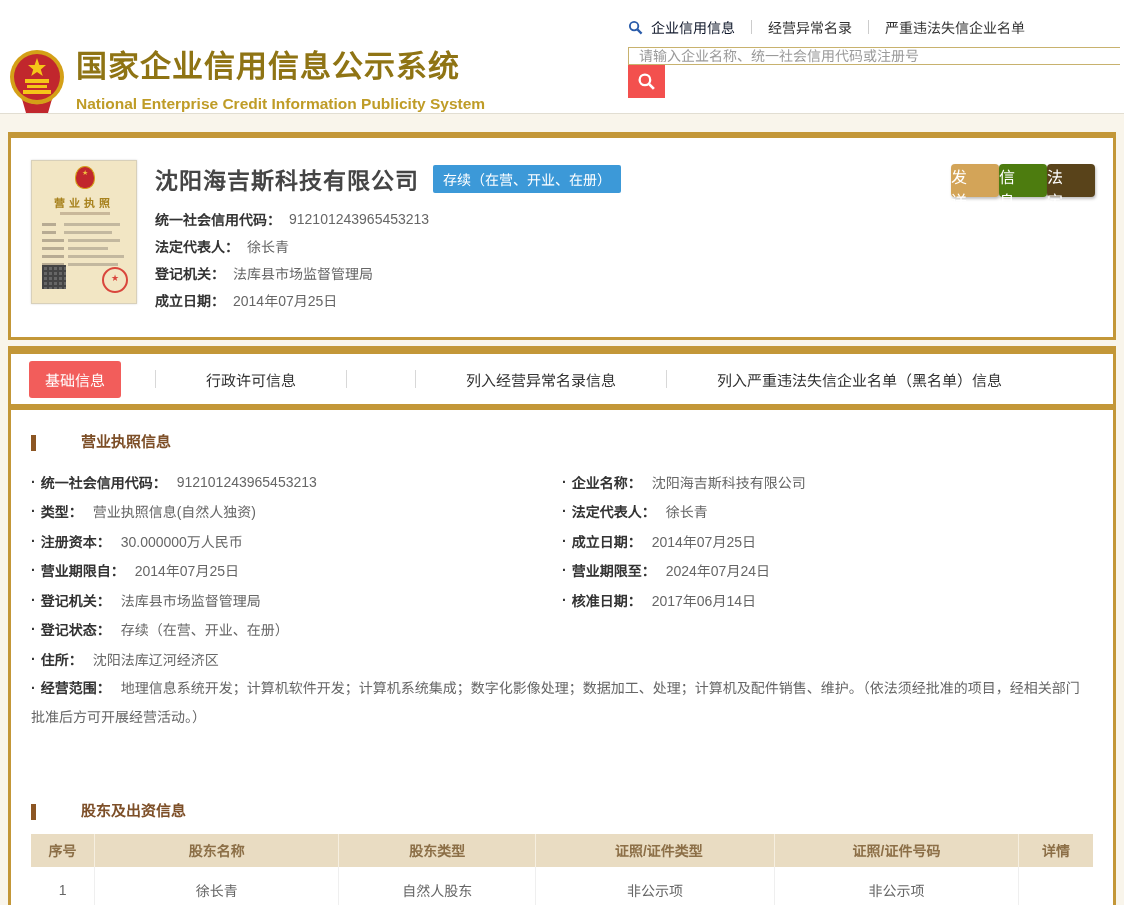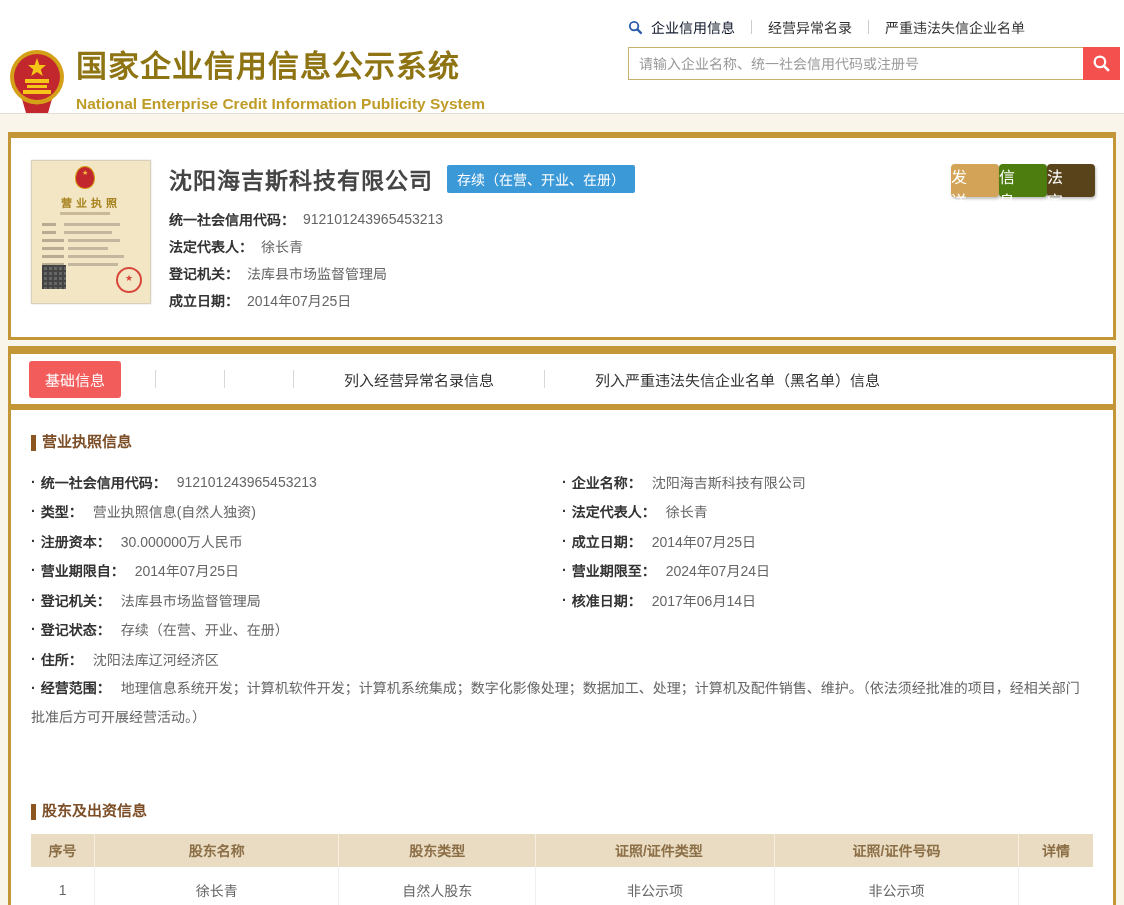--- a/index.html
+++ b/index.html
@@ -12,32 +12,32 @@
   .emblem { width:58px; height:66px; margin:12px 10px 0 8px; flex:none; }
   .titles { margin-top:16px; }
   .title-cn { font-size:31px; font-weight:bold; color:#8f7414; letter-spacing:1px; line-height:36px; }
   .title-en { font-size:15.5px; font-weight:bold; color:#bf9c27; margin-top:10px; }
   .search-area { position:absolute; left:628px; top:16px; width:492px; }
   .search-tabs { display:flex; align-items:center; font-size:14px; height:22px; }
   .search-tabs .mag-blue { width:15px; height:15px; margin-right:6px; flex:none; }
   .stab { color:#333; text-decoration:none; cursor:pointer; padding:0 2px; }
   .stab.active { color:#0f172a; }
   .stab-sep { width:1px; height:14px; background:#ccc; margin:0 14px; }
-  .search-row { display:flex; margin-top:9px; }
+  .search-row { display:flex; margin-top:9px;flex-direction:column; }
   .search-input { flex:1; height:33px; border:1px solid #c8b26e; border-right:none;
     padding:0 10px; font-size:14px; color:#333; outline:none; }
   .search-input::placeholder { color:#9a9a9a; }
   .search-btn { width:37px; height:33px; background:#f3504e; border:none; cursor:pointer;
     display:flex; align-items:center; justify-content:center; }
 
   
   .card { margin:0 8px; background:#fff; border:3px solid #c39738; }
   .company-card { margin-top:18px; border-top-width:6px; padding:22px 20px 24px 20px;
     display:flex; }
-  .license-thumb { width:120px; height:144px; background:#f2e6c4; border:1px solid #d8d0ba;
+  .license-thumb { width:106px; height:144px; background:#f2e6c4; border:1px solid #d8d0ba;
     position:relative; flex:none; box-shadow:0 0 2px rgba(0,0,0,.15); overflow:hidden; }
   .lic-emblem { position:absolute; left:43px; top:5px; width:20px; height:23px;
     background:#c1272d; border-radius:50% 50% 45% 45%; border:1px solid #d4a017; }
   .lic-emblem:after { content:"★"; color:#f0c040; font-size:7px; position:absolute; left:6px; top:2px; }
   .lic-title { position:absolute; top:33px; width:100%; text-align:center;
     color:#a8821e; font-weight:bold; font-size:11px; letter-spacing:4px; }
   .lic-subline { position:absolute; top:51px; left:28px; width:50px; height:3px; background:#c9b89a; }
   .lic-row { position:absolute; left:10px; height:3px; background:#b7ab93; }
   .lic-row.v { background:#c3b89f; }
   .lic-qr { position:absolute; left:10px; bottom:14px; width:24px; height:24px;
@@ -67,21 +67,21 @@
   
   .tabs-card { margin-top:6px; border-top-width:8px; border-bottom-width:3px;
     height:61px; display:flex; align-items:center; padding:0 18px; }
   .tab { font-size:15px; color:#333; cursor:pointer; padding:8px 16px; white-space:nowrap; }
   .tab.active { background:#f25d5b; color:#fff; border-radius:3px; font-weight:normal; }
   .tab-sep { width:1px; height:18px; background:#d8d8d8; margin:0 34px; flex:none; }
 
   
   .content-card { border-top-width:3px; border-bottom:none; height:506px;
     padding:20px 20px 0 20px; }
-  .sec-head { display:flex; align-items:flex-end; margin-bottom:16px; }
+  .sec-head { display:flex; align-items:flex-end; margin-bottom:16px;gap:39px; }
   .sec-bar { width:5px; height:16px; background:#8c5623; margin-right:6px; }
   .sec-title { font-size:15px; font-weight:bold; color:#7d4f28; }
   .fields-wrap { display:flex; }
   .fcol { width:50%; }
   .field { display:flex; align-items:center; height:29.5px; font-size:14px; white-space:nowrap; }
   .field .dot { color:#333; margin-right:5px; font-weight:bold; }
   .field .lbl { font-weight:bold; color:#333; }
   .field .val { color:#666; margin-left:10px; }
   .field-scope { font-size:14px; line-height:29.5px; margin-top:0; }
   .field-scope .dot { color:#333; margin-right:5px; font-weight:bold; }
@@ -191,20 +191,21 @@
   <div class="card-buttons">
     <button class="abtn b1">发送报告</button>
     <button class="abtn b2">信息分享</button>
     <button class="abtn b3">法定代表人</button>
   </div>
 </div>
 
 <div class="card tabs-card">
   <div class="tab active">基础信息</div>
   <span class="tab-sep"></span>
+  <div class="tab">行政许可信息</div>
   <span class="tab-sep"></span>
   <span class="tab-sep"></span>
   <div class="tab">列入经营异常名录信息</div>
   <span class="tab-sep"></span>
   <div class="tab">列入严重违法失信企业名单（黑名单）信息</div>
 </div>
 
 <div class="card content-card">
 
   <div class="sec-head">

